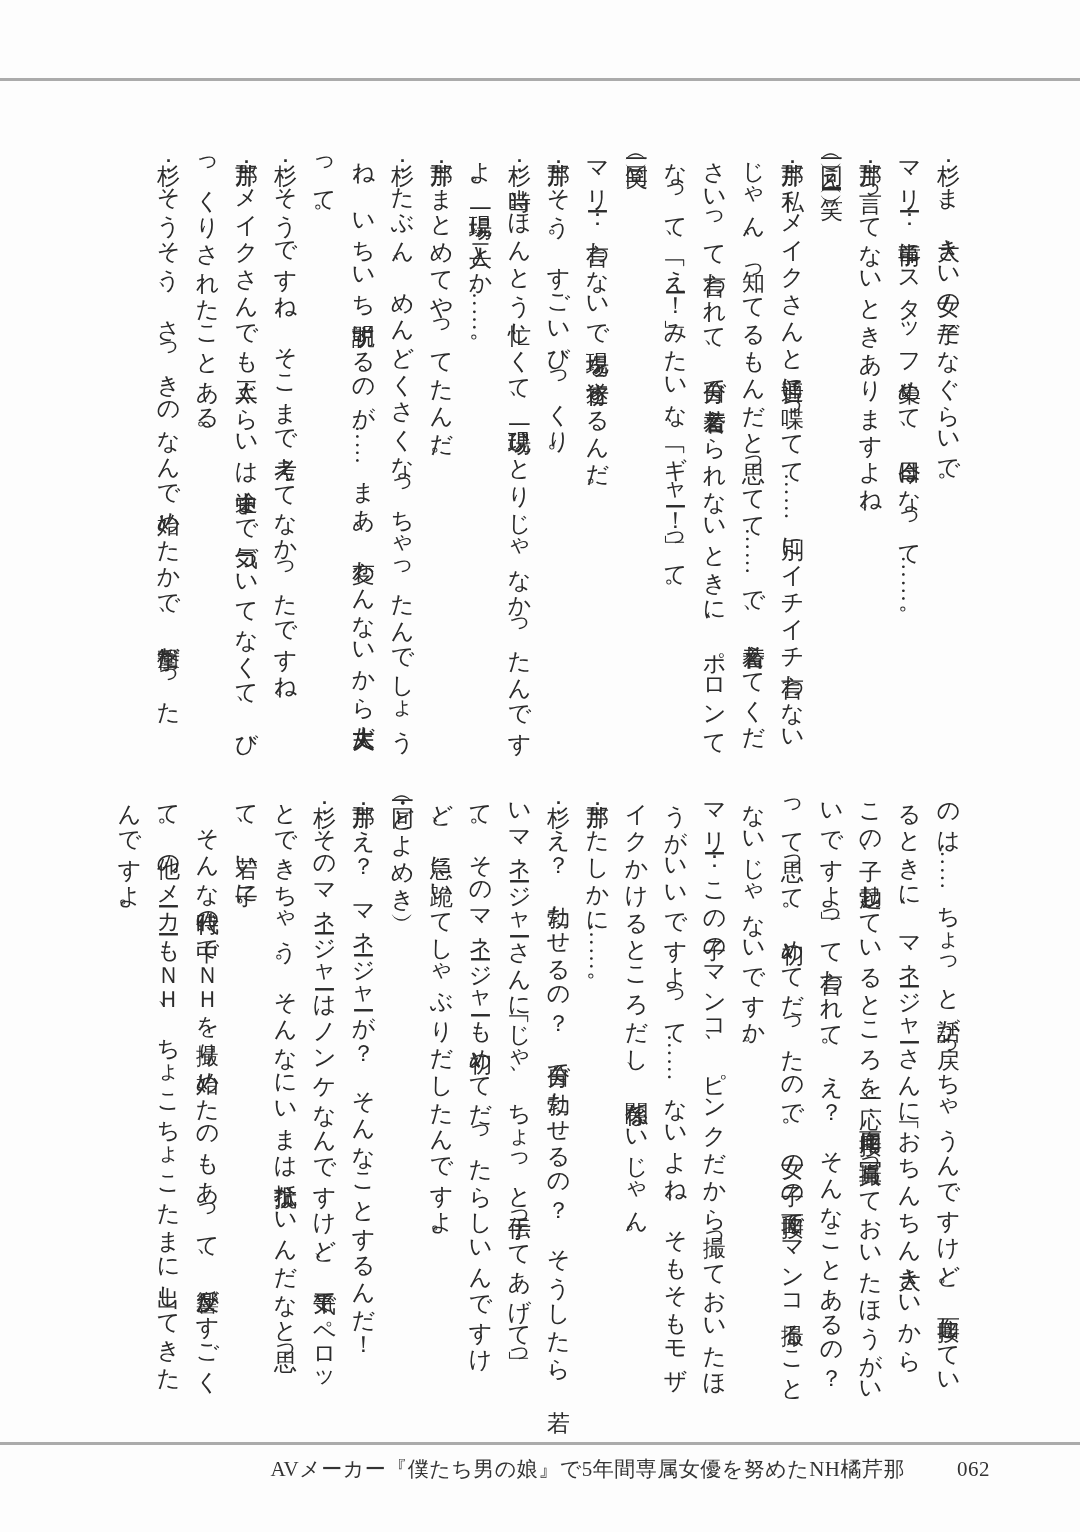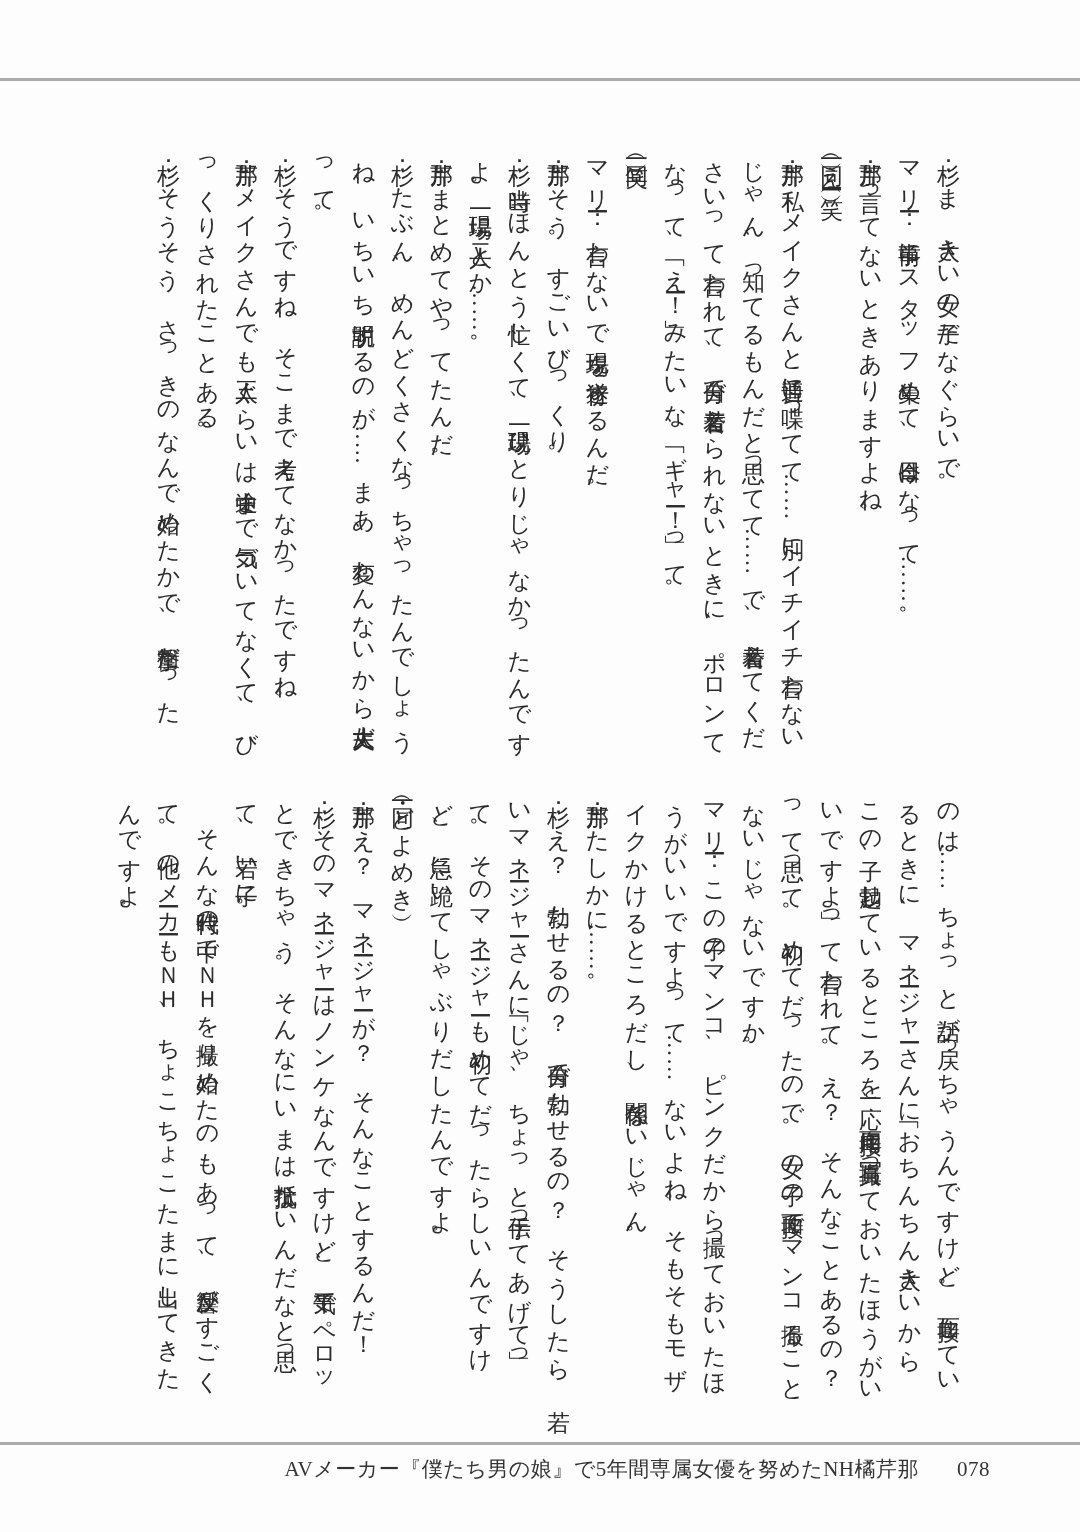--- a/index.html
+++ b/index.html
@@ -43,21 +43,21 @@
     margin: 0;
     padding: 0;
   }
 
   .footer {
     position: absolute;
     top: 1455px;
     right: 90px;
     display: flex;
     align-items: baseline;
-    gap: 38px;
+    gap: 52px;
     font-size: 21px;
     letter-spacing: 0.5px;
     color: #333333;
     white-space: nowrap;
   }
 </style>
 </head>
 <body>
 
 <div class="page">
@@ -89,16 +89,16 @@
       <p class="para">（一同・どよめき）</p>
       <p class="para">芹那：え？　マネージャーが？　そんなことするんだ！</p>
       <p class="para">杉：そのマネージャーはノンケなんですけど、平気でペロッとできちゃう。そんなにいまは抵抗ないんだなと思って、若い子に。</p>
       <p class="para">　そんな時代の中でＮＨを撮り始めたのもあって、反響がすごくて。他のメーカーもＮＨ、ちょこちょこたまに出してきたんですよ。</p>
     </div>
 
   <div class="rule rule-bottom"></div>
 
   <div class="footer">
     <span>AVメーカー『僕たち男の娘』で5年間専属女優を努めたNH橘芹那</span>
-    <span>078</span>
+    <span>062</span>
   </div>
 
 </div>
 
 </body></html>

